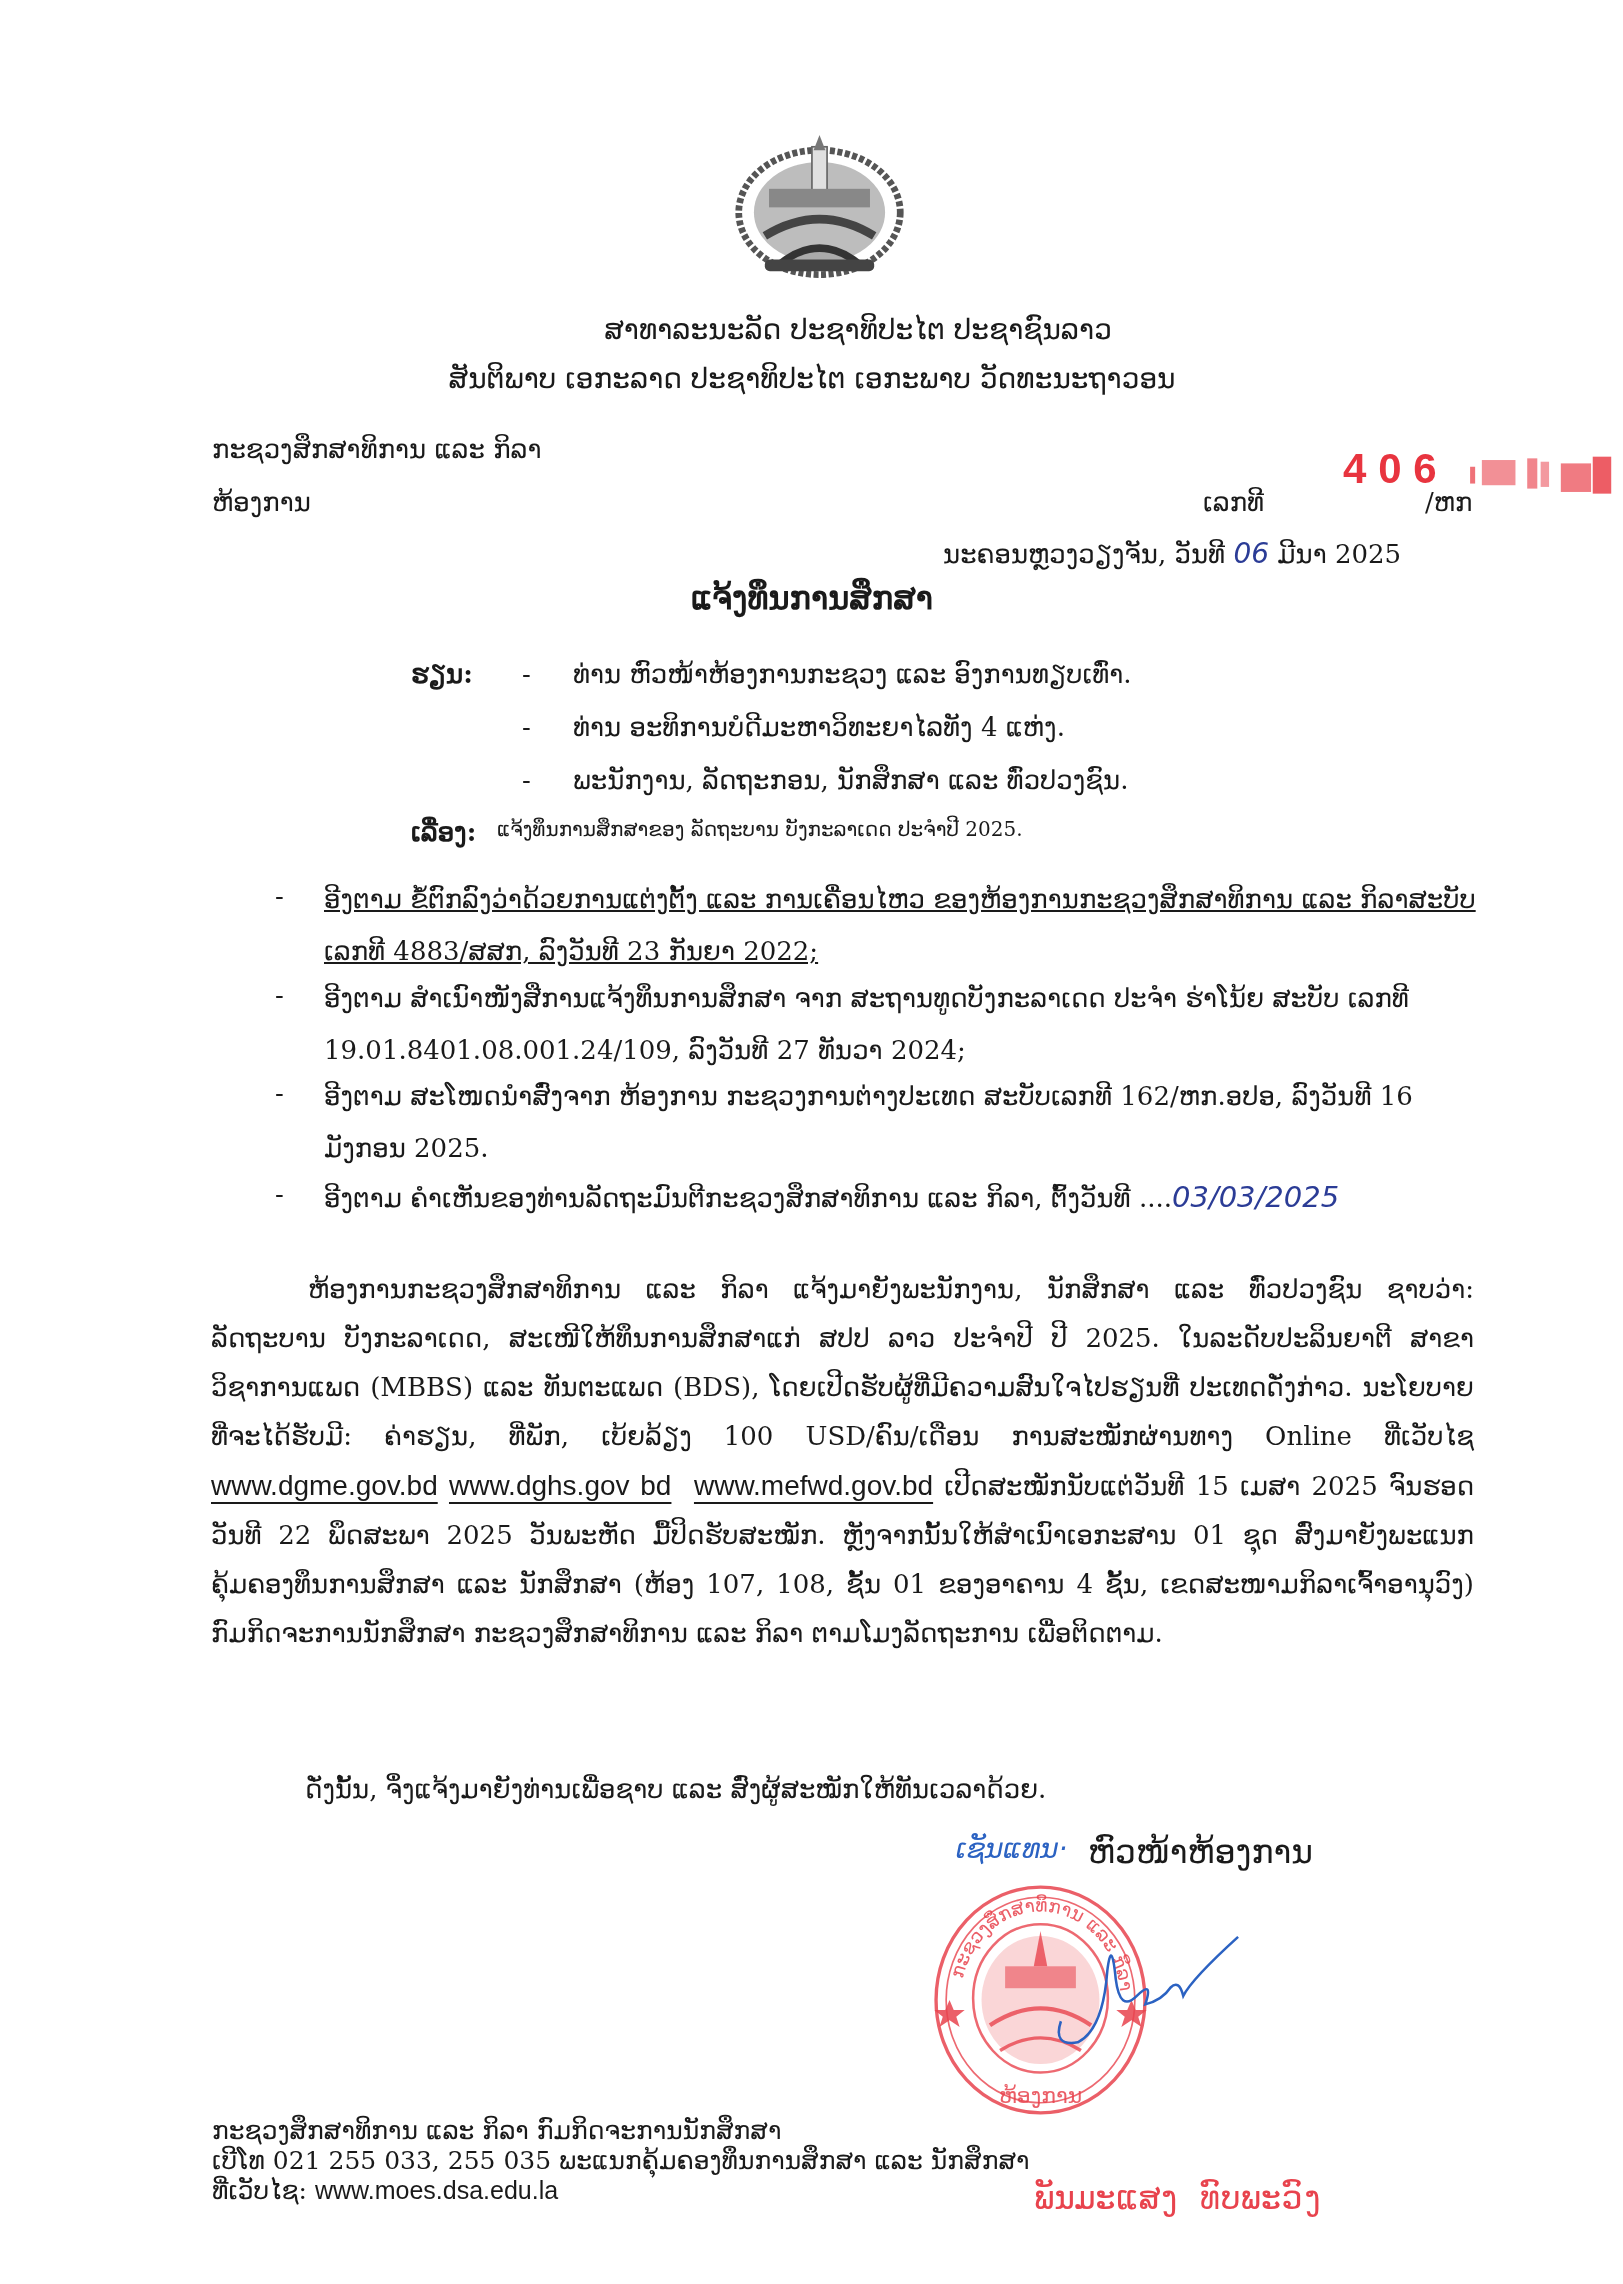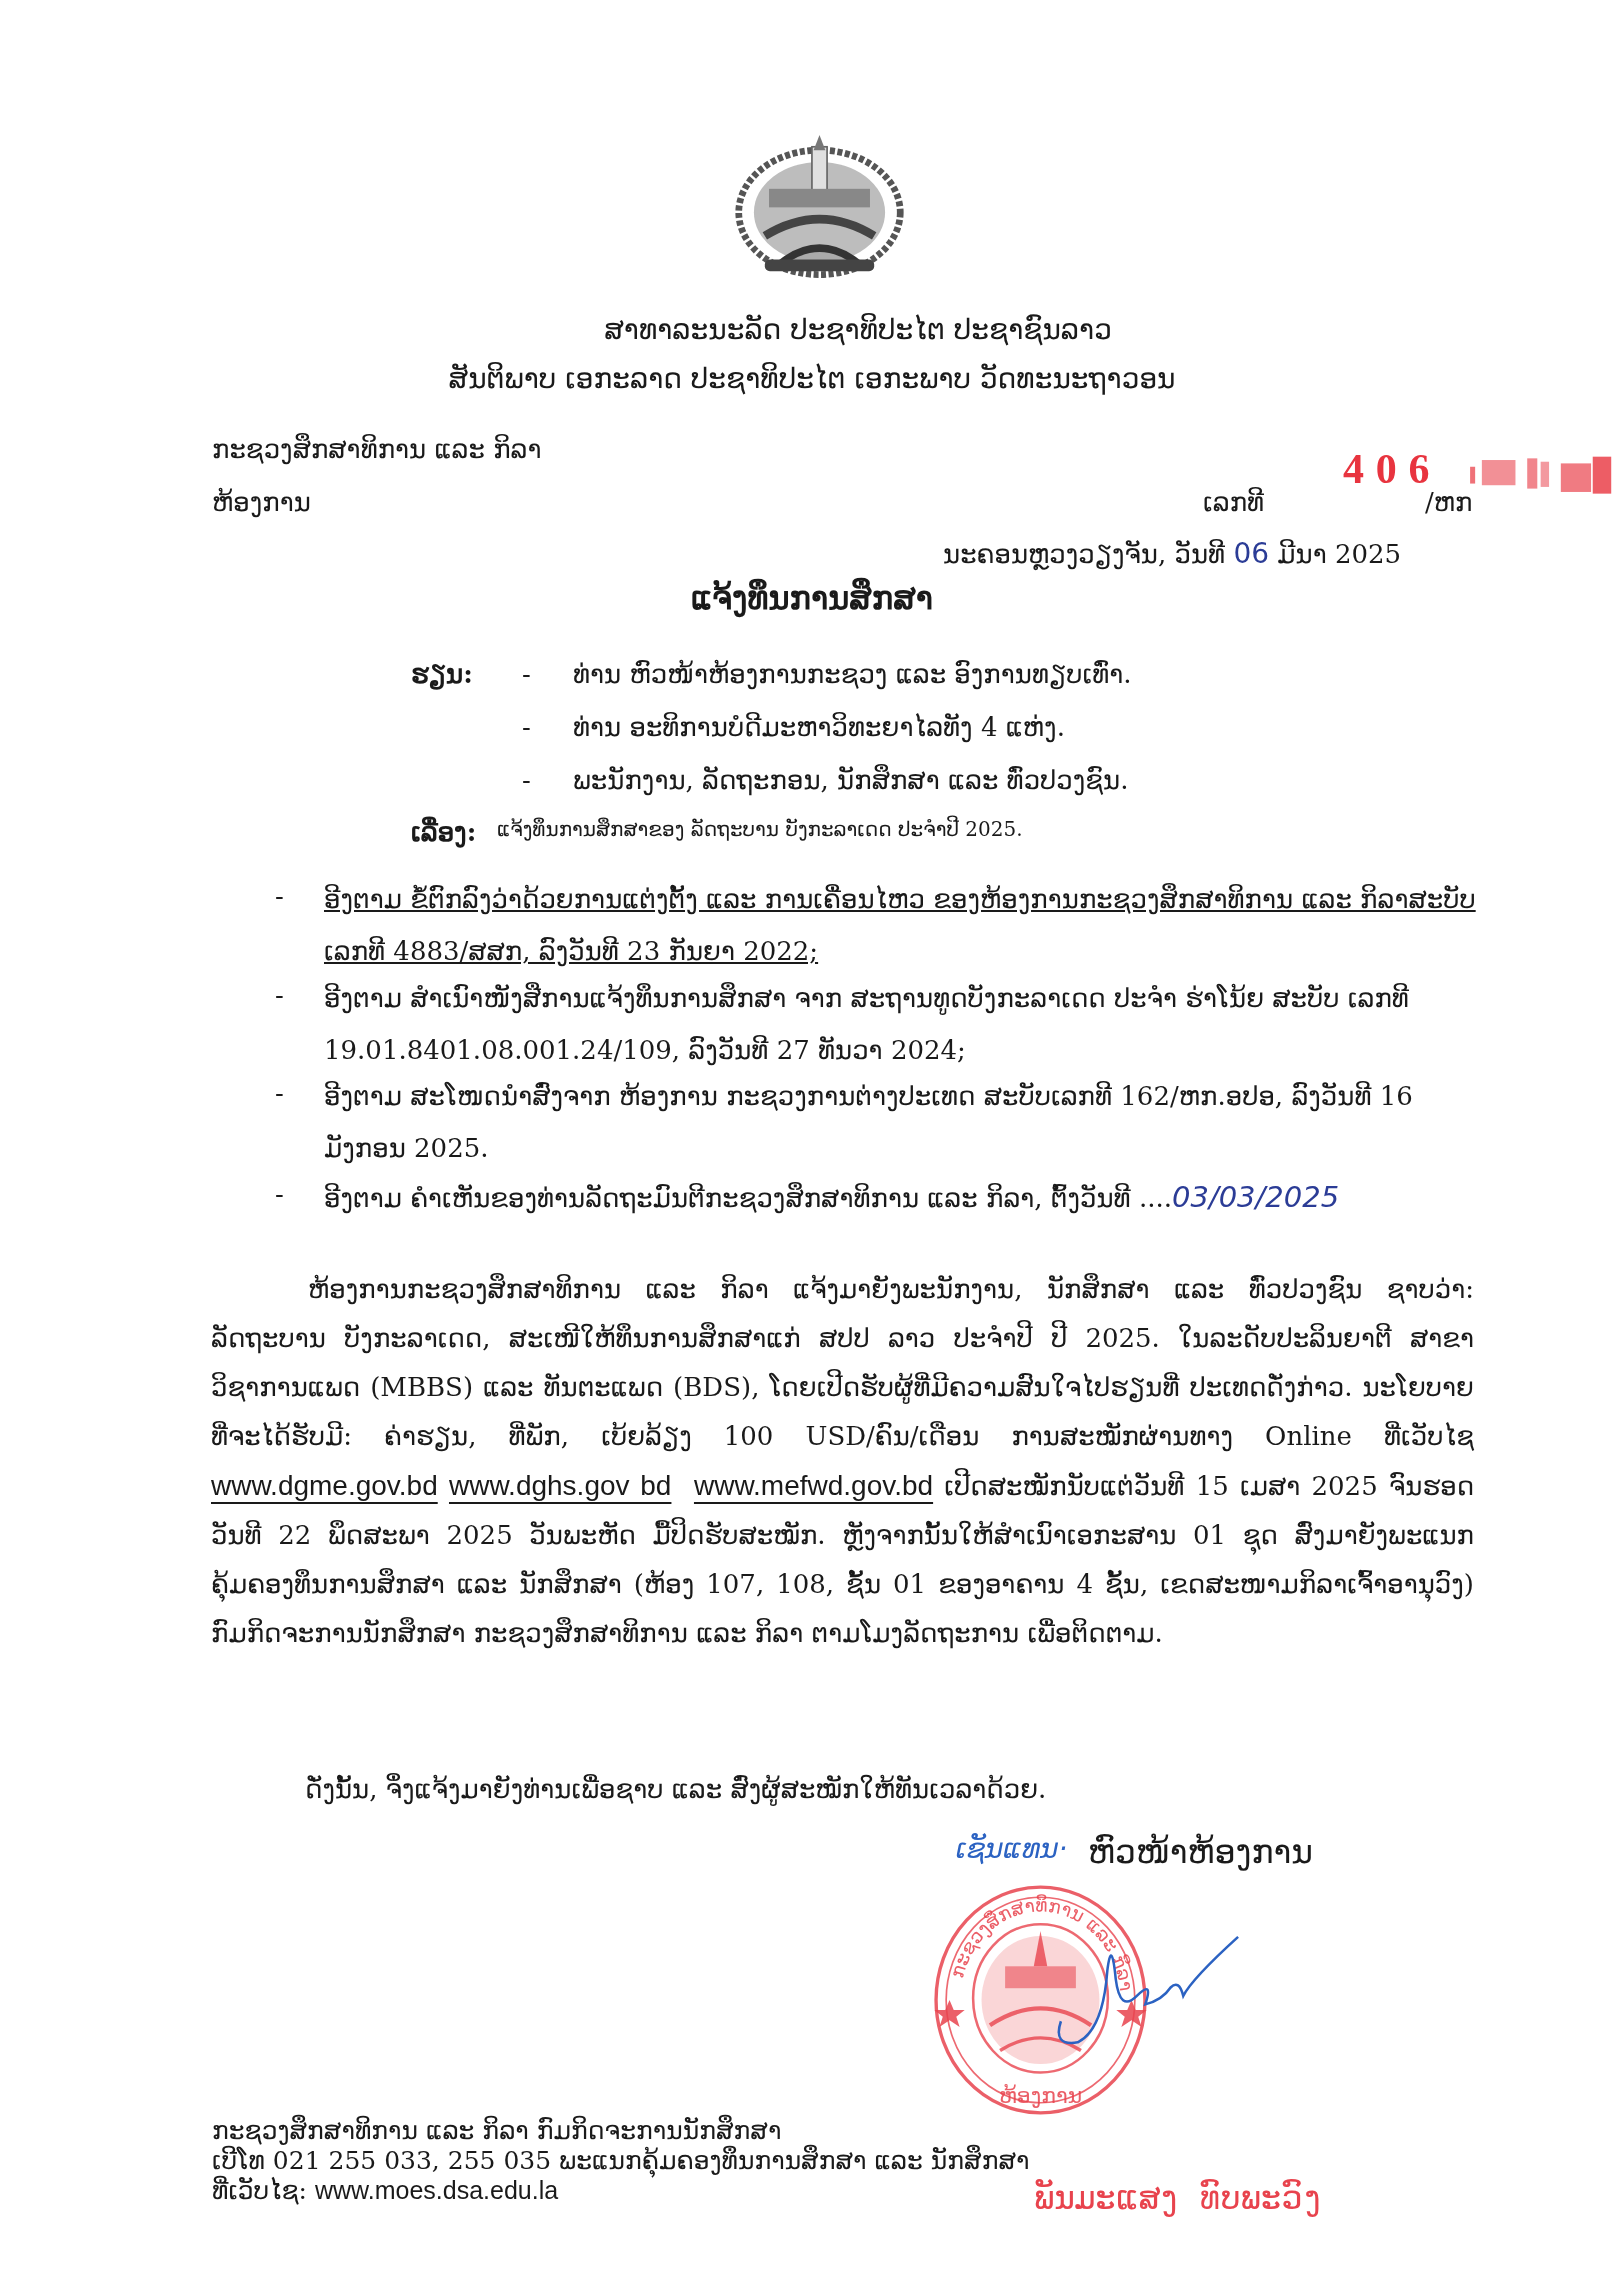--- a/index.html
+++ b/index.html
@@ -13,26 +13,26 @@
     .heading-line { left: 0; width: 1624px; text-align: center; font-size: 28px; }
     #republic-line { top: 313px; padding-left: 46px; }
     #motto-line { top: 362px; }
 
     .left-head { left: 212px; font-size: 26px; }
     #ministry-name { top: 434px; }
     #office-name { top: 487px; }
 
     #number-label { left: 1203px; top: 487px; font-size: 26px; }
     #number-stamp { left: 1343px; top: 445px; font-size: 42px; color: #e8343f;
-                    font-family: Liberation Serif, serif; font-weight: bold; letter-spacing: 11.8px; }
+                    font-family: Liberation Sans, sans-serif; font-weight: bold; letter-spacing: 11.8px; }
     #stamp-smudge { left: 1470px; top: 455px; width: 143px; height: 42px; }
     #number-suffix { left: 1425px; top: 487px; font-size: 26px; }
 
     #date-line { left: 943px; top: 537px; font-size: 26px; }
-    #date-day { color: #2b3c96; font-family: "DejaVu Sans", sans-serif; font-size: 28px; }
+    #date-day { color: #2b3c96; font-family: "DejaVu Sans", sans-serif; font-style: italic; font-size: 28px; }
 
     #doc-title { left: 0; width: 1624px; text-align: center; top: 579px; font-size: 32px; font-weight: bold; }
 
     .to-row { font-size: 26px; }
     #to-label { left: 411px; top: 659px; font-weight: bold; }
     .to-dash { left: 522px; }
     .to-text { left: 573px; }
     #to-1-dash, #to-1-text { top: 659px; }
     #to-2-dash, #to-2-text { top: 712px; }
     #to-3-dash, #to-3-text { top: 765px; }

